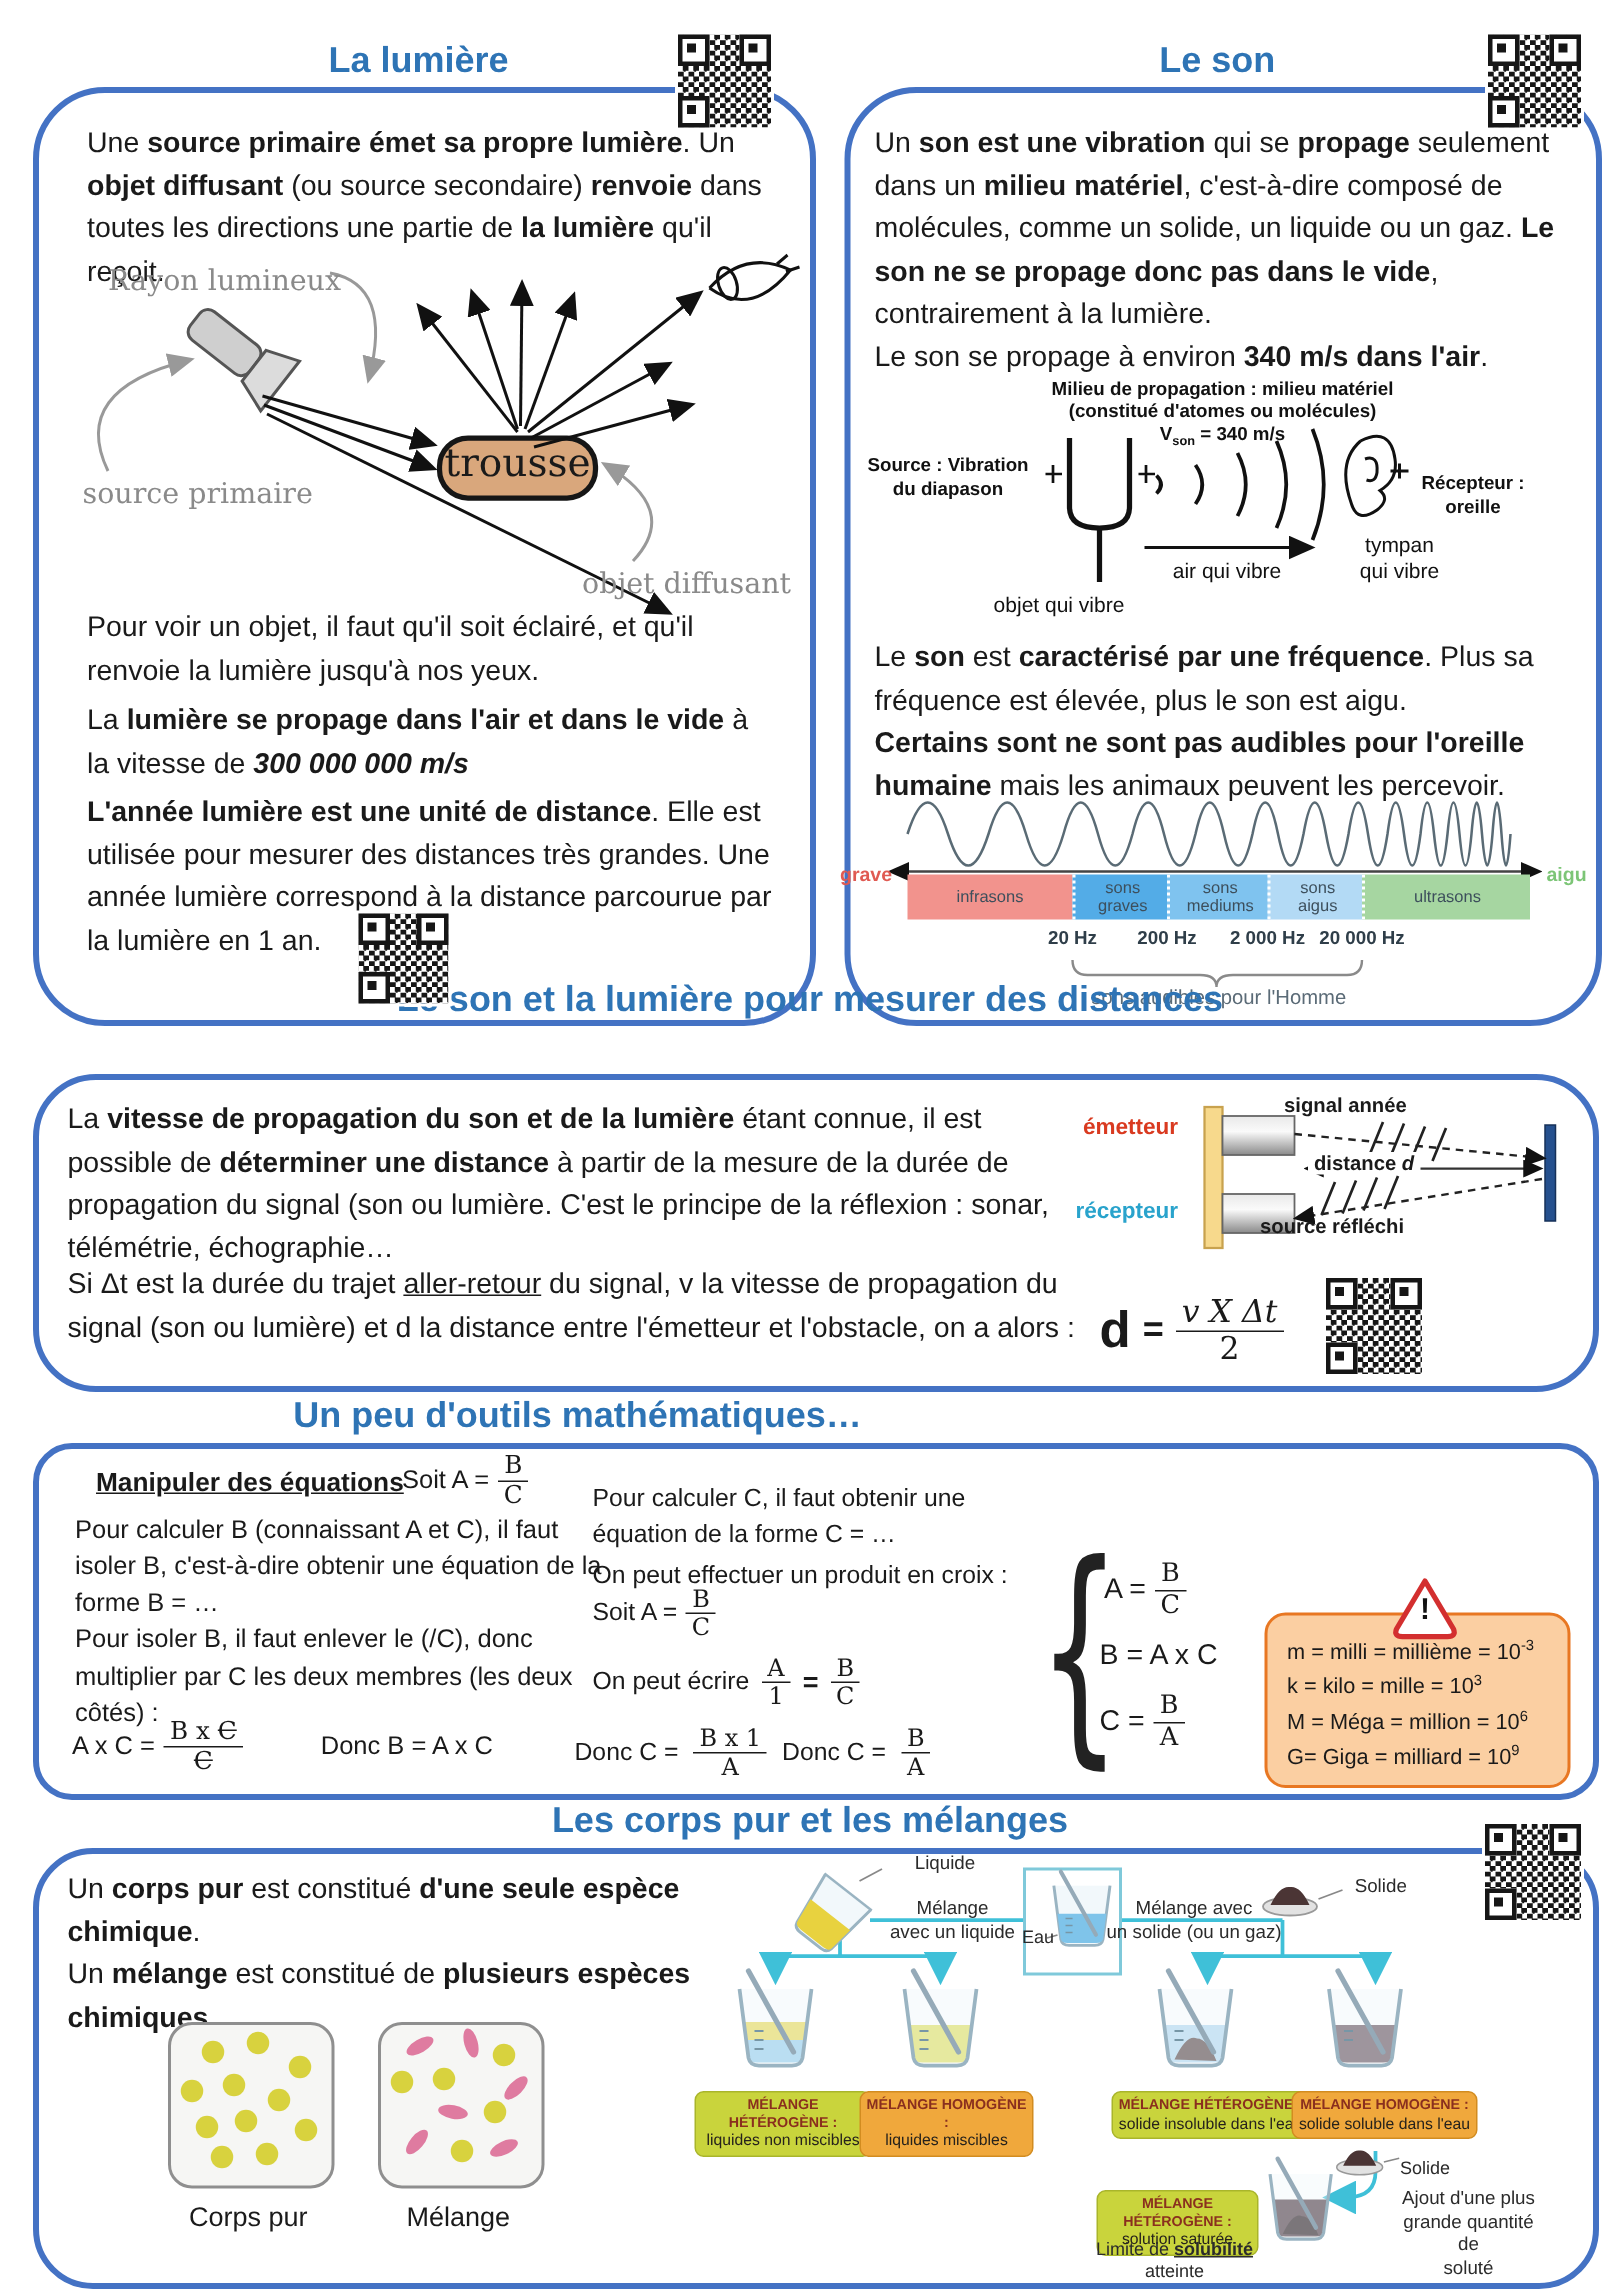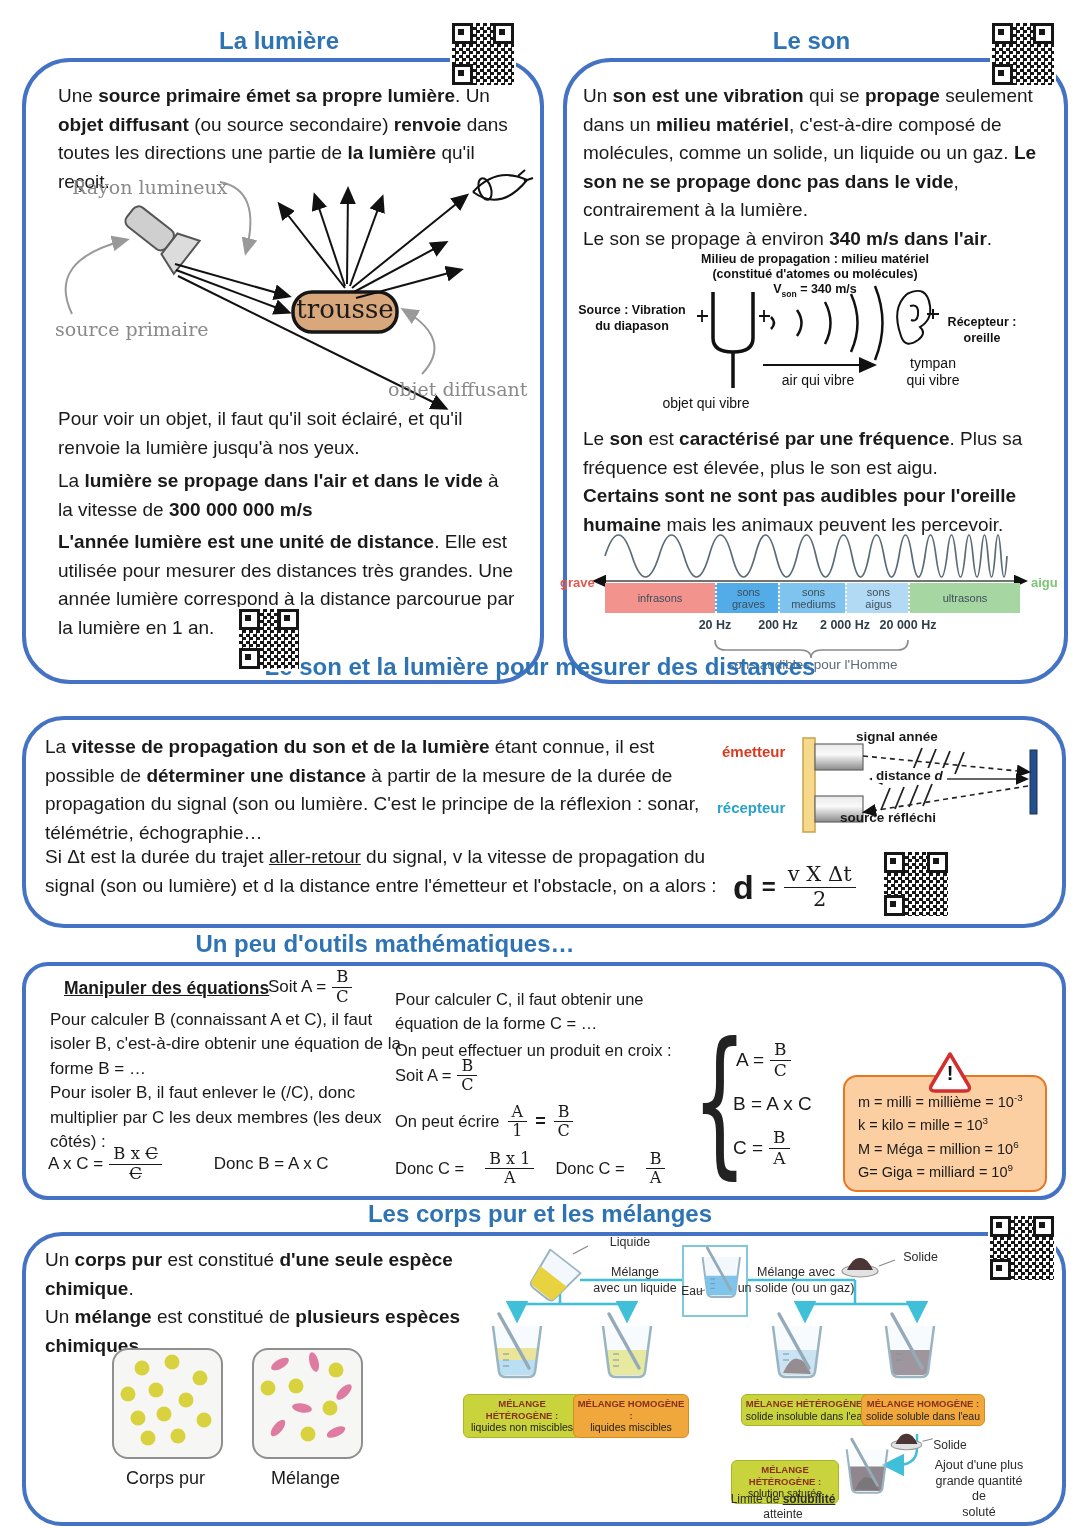--- a/index.html
+++ b/index.html
@@ -84,21 +84,21 @@
       <path d="M42,146 Q16,92 96,72" marker-end="url(#ag)"></path>
       <path d="M392,206 Q424,172 374,142" marker-end="url(#ag)"></path>
     </g>
   </svg>
   <div class="grayserif" style="left:72px;top:176px">Rayon lumineux</div>
   <div class="grayserif" style="left:55px;top:318px">source primaire</div>
   <div class="grayserif" style="left:388px;top:378px">objet diffusant</div>
   <div class="abs" style="left:293px;top:294px;width:104px;text-align:center;font-family:'DejaVu Serif',serif;font-size:26px;z-index:3">trousse</div>
 
   <div class="rt" style="left:58px;top:405px;width:460px"><span>Pour voir un objet, il faut qu'il soit éclairé, et qu'il renvoie la lumière jusqu'à nos yeux.</span></div>
-  <div class="rt" style="left:58px;top:467px;width:460px"><span>La </span><span style="font-weight: 700;">lumière se propage dans l'air et dans le vide</span><span> à la vitesse de </span><span style="font-weight: 700;">300 000 000 m/s</span></div>
+  <div class="rt" style="left:58px;top:467px;width:460px"><span>La </span><span style="font-weight: 700;">lumière se propage dans l'air et dans le vide</span><span> à la vitesse de </span><span style="font-weight: 700; font-style: italic;">300 000 000 m/s</span></div>
   <div class="rt" style="left:58px;top:528px;width:462px"><span style="font-weight: 700;">L'année lumière est une unité de distance</span><span>. Elle est utilisée pour mesurer des distances très grandes. Une année lumière correspond à la distance parcourue par la lumière en 1 an.</span></div>
   <div class="qr" style="left:237px;top:607px;width:60px;height:60px">
       <i class="tl"></i>
       <i class="tr"></i>
       <i class="bl"></i>
     </div>
 
   <div class="sec-title" style="left:563px;top:27px;width:497px">Le son</div>
   <div class="qr" style="left:990px;top:21px;width:62px;height:62px">
       <i class="tl"></i>
@@ -200,21 +200,21 @@
   <div class="abs" style="left:722px;top:743px;font-size:15px;font-weight:700;color:#d93a20;z-index:3">émetteur</div>
   <div class="abs" style="left:717px;top:799px;font-size:15px;font-weight:700;color:#29a3cc;z-index:3">récepteur</div>
   <div class="abs" style="left:856px;top:729px;font-size:13.5px;font-weight:700;z-index:3">signal année</div>
   <div class="abs" style="left:872px;top:768px;font-size:13.5px;font-weight:700;background:#fff;padding:0 4px;z-index:3"><span>distance </span><span style="font-style: italic;">d</span></div>
   <div class="abs" style="left:840px;top:810px;font-size:13.5px;font-weight:700;z-index:3">source réfléchi</div>
 
   <div class="mrow" style="left:733px;top:857px;height:60px">
     <span style="font-size:34px;font-weight:700">d</span>
     <span style="font-size:24px;font-weight:700">=</span>
     <span class="frac" style="font-size:21px">
-      <span class="num" style="">v X Δt</span>
+      <span class="num" style="font-style:italic">v X Δt</span>
       <span class="den">2</span>
     </span>
   </div>
   <div class="qr" style="left:882px;top:850px;width:64px;height:64px">
       <i class="tl"></i>
       <i class="tr"></i>
       <i class="bl"></i>
     </div>
 
   <div class="sec-title" style="left:120px;top:930px;width:530px">Un peu d'outils mathématiques…</div>
@@ -254,21 +254,21 @@
     <span class="frac" style="font-size:16px">
         <span class="num">A</span>
         <span class="den">1</span>
       </span>
     <span style="font-size:18px;font-weight:600">=</span>
     <span class="frac" style="font-size:16px">
         <span class="num">B</span>
         <span class="den">C</span>
       </span>
   </div>
-  <div class="mrow" style="left:395px;top:1142px;height:52px;gap:21px">
+  <div class="mrow" style="left:383px;top:1142px;height:52px;gap:10px">
     <span style="font-size:16.5px">Donc  C =</span>
     <span class="frac" style="font-size:16px">
         <span class="num">B x 1</span>
         <span class="den">A</span>
       </span>
     <span style="font-size:16.5px">Donc  C =</span>
     <span class="frac" style="font-size:16px">
         <span class="num">B</span>
         <span class="den">A</span>
       </span>

